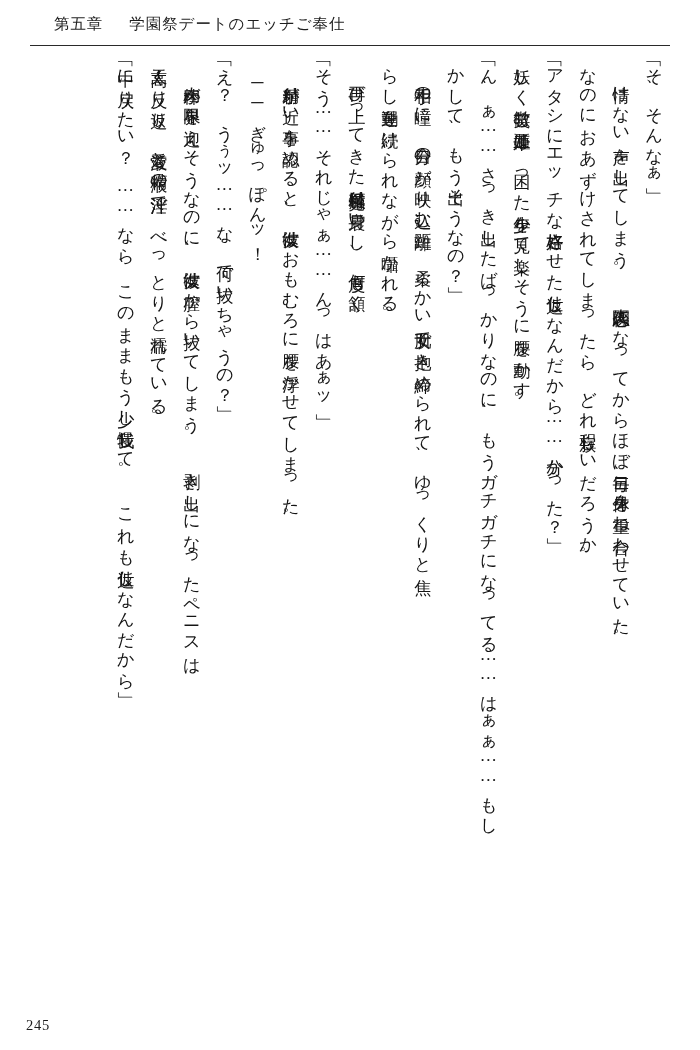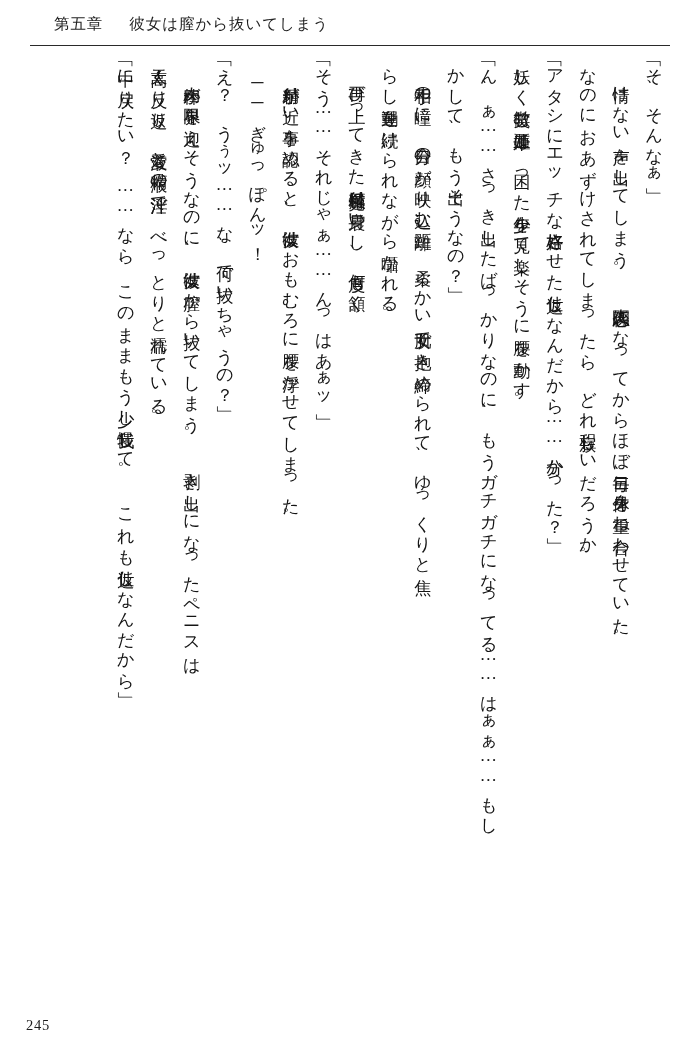--- a/index.html
+++ b/index.html
@@ -95,21 +95,21 @@
     letter-spacing: 0.05em;
   }
 </style>
 </head>
 <body>
 
 <div class="page">
 
   <div class="header">
     <span class="chap-num">第五章</span>
-    <span class="chap-title">彼女は膣から抜いてしまう</span>
+    <span class="chap-title">学園祭デートのエッチご奉仕</span>
   </div>
 
   <div class="rule"></div>
 
   <div class="body-area">
     <div class="vtext">
       <p class="noindent">「そ、そんなぁ」</p>
       <p>情けない声を出してしまう。　恋人関係になってからほぼ毎日、身体を重ね合わせていた。</p>
       <p class="noindent">なのにおあずけされてしまったら、どれ程寂しいだろうか。</p>
       <p class="noindent">「アタシにエッチな格好させた仕返しなんだから……分かった？」</p>

